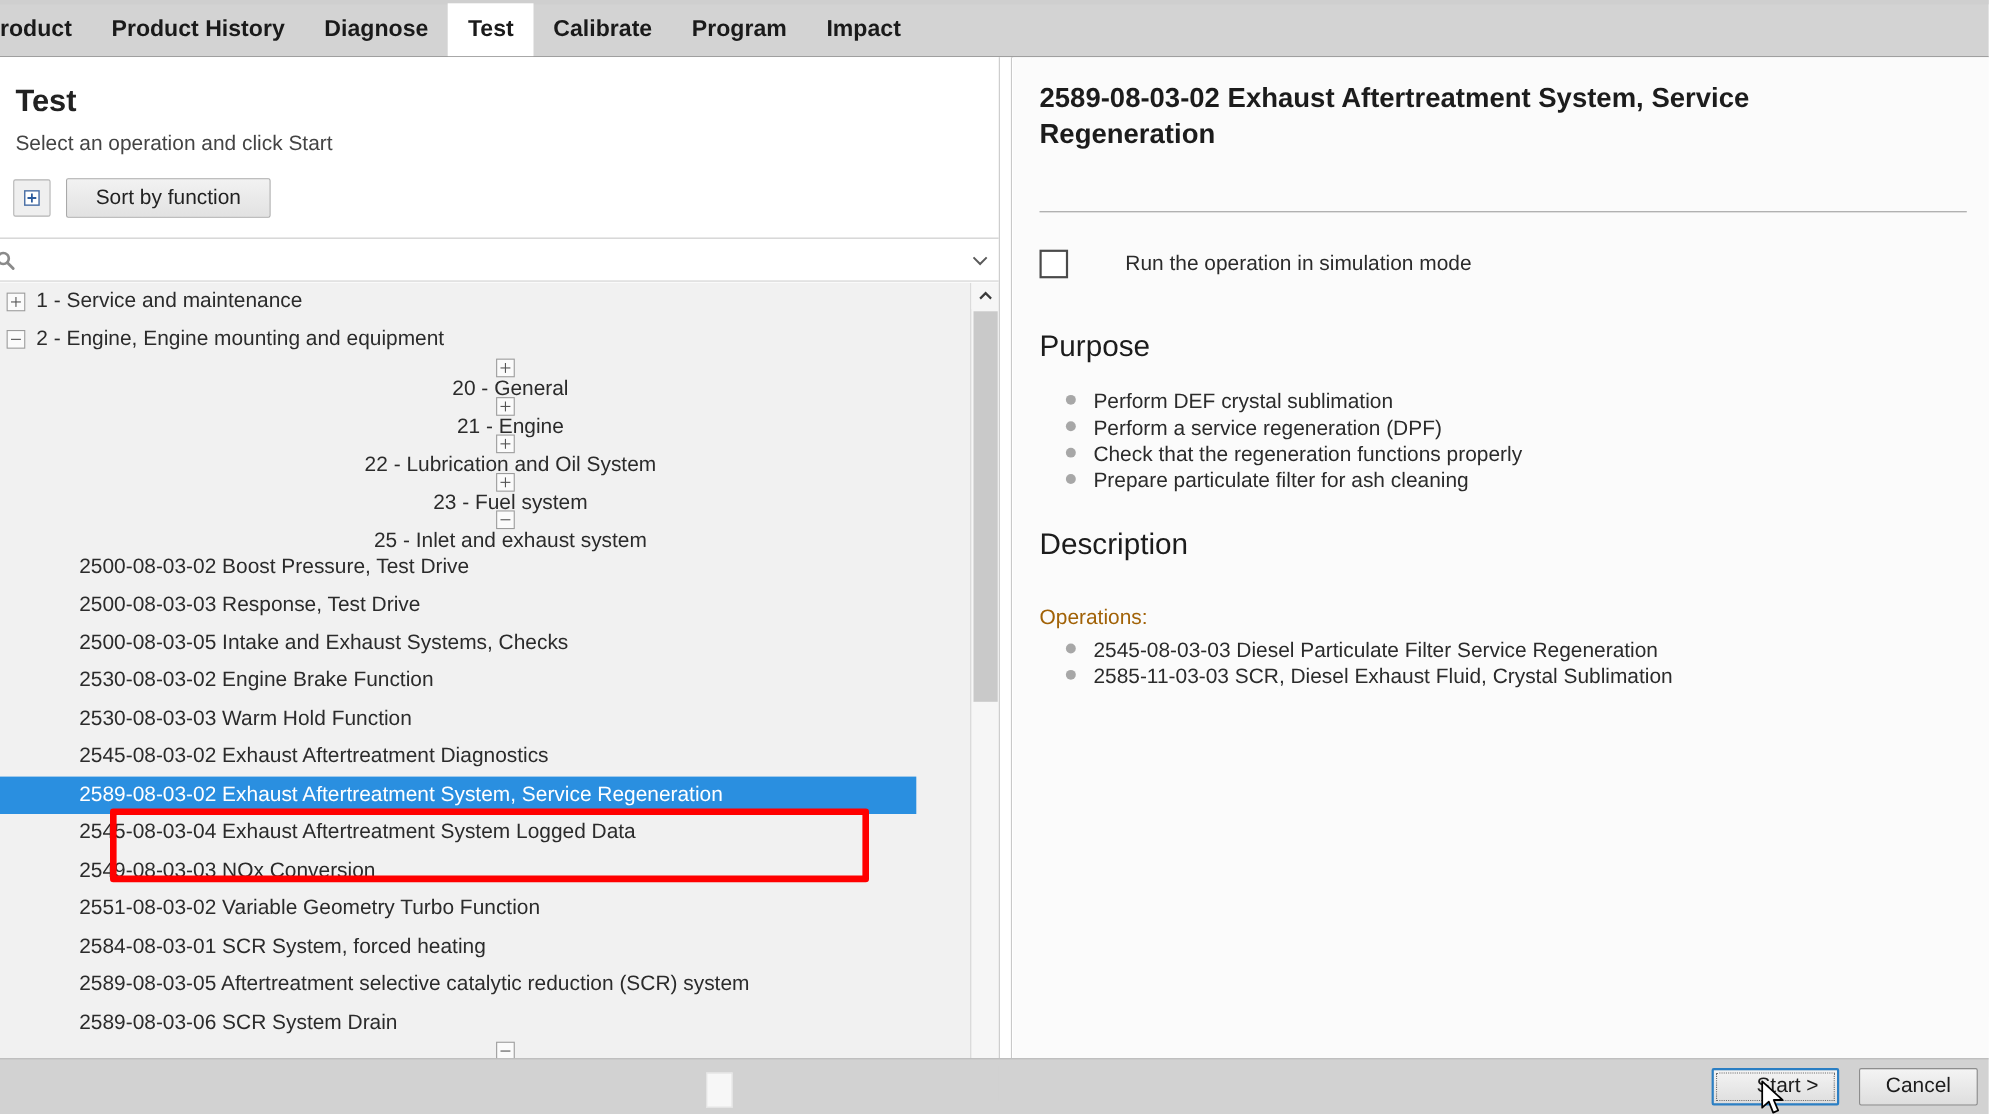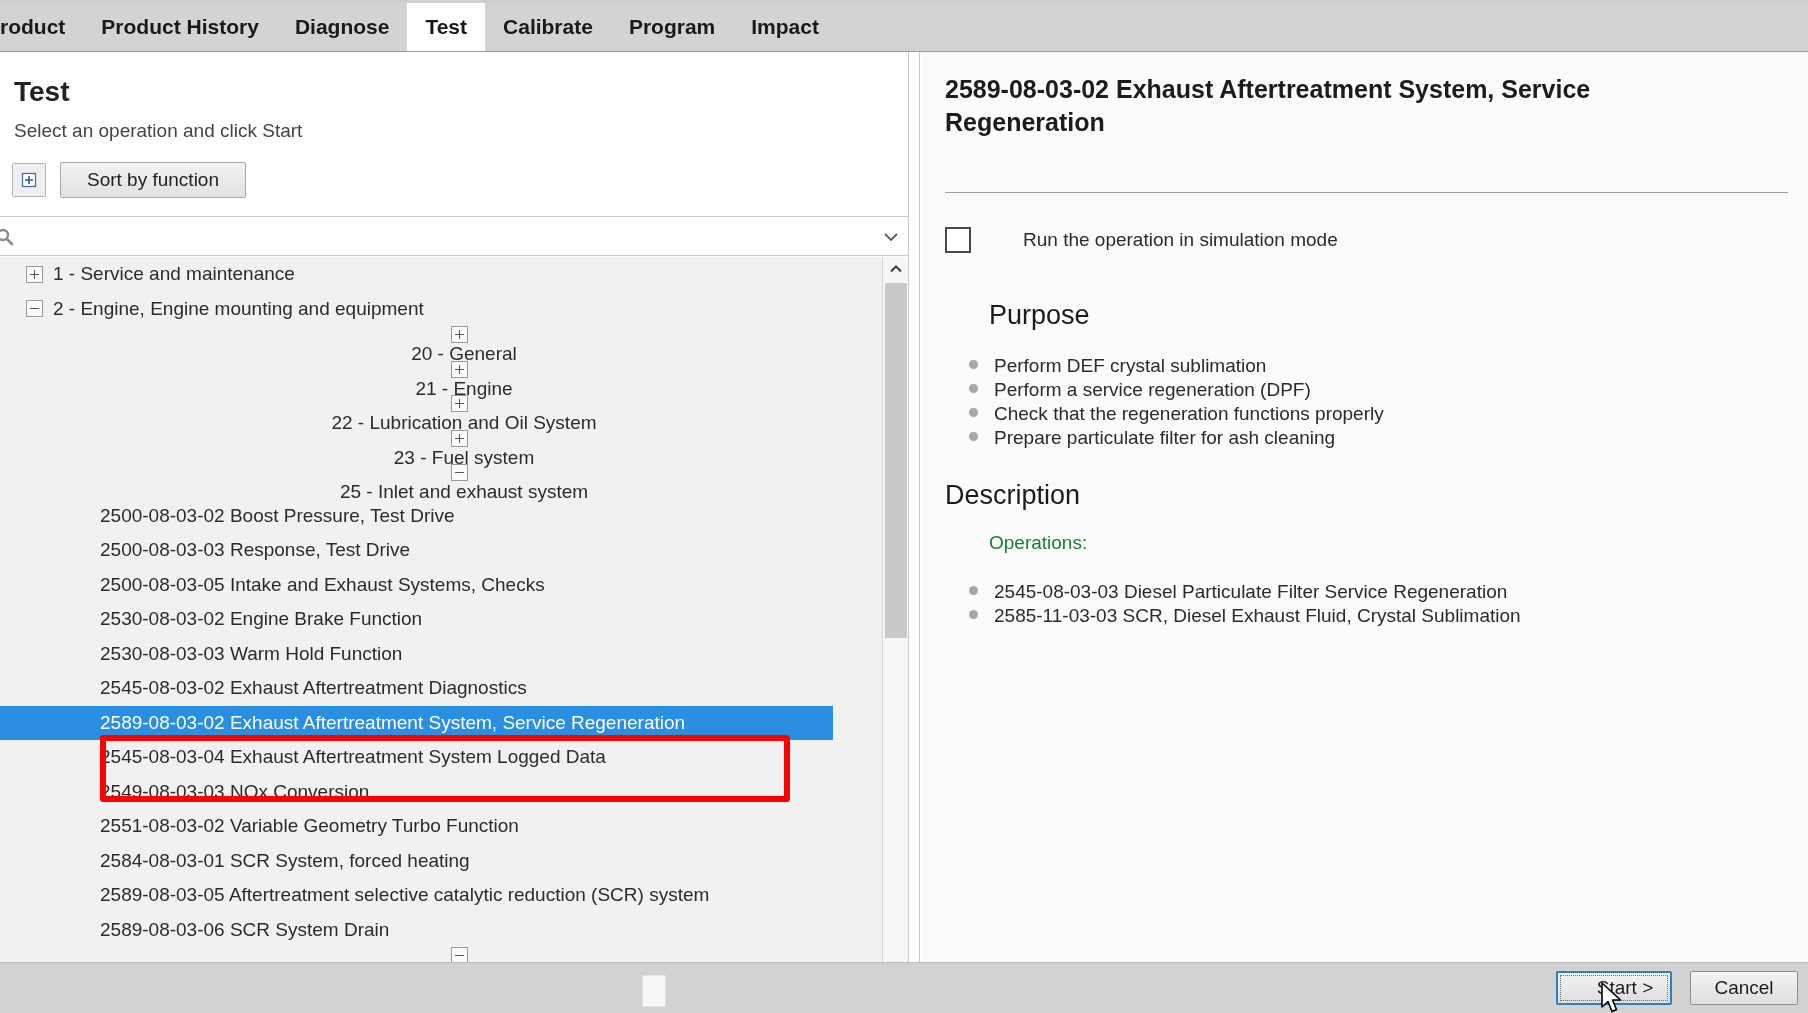--- a/index.html
+++ b/index.html
@@ -182,23 +182,23 @@
     width: 9px; height: 1px;
     background: #555;
   }
   .exp.plus::after {
     content: "";
     position: absolute;
     left: 7px; top: 3px;
     width: 1px; height: 9px;
     background: #555;
   }
-  .lvl0 { padding-left: 26px; }
+  .lvl0 { padding-left: 6px; }
   .lvl1 { padding-left: 46px; flex-direction: column; }
-  .lvl2 { padding-left: 100px; }
+  .lvl2 { padding-left: 72px; }
 
   
   .vscroll {
     position: absolute;
     right: 0; top: 0;
     width: 26px; height: 757px;
     background: #f6f6f6;
     border-left: 1px solid #d5d5d5;
   }
   .vscroll-arrow {
@@ -275,21 +275,21 @@
   }
   .sim-label { font-size: 19px; color: #2b2b2b; margin-left: 36px; }
 
   .sect-head {
     position: absolute;
     left: 24px;
     font-size: 27px;
     color: #1c1c1c;
     font-weight: normal;
   }
-  .sect-head.purpose { top: 248px; margin-left: 44px; }
+  .sect-head.purpose { top: 248px; }
   .sect-head.description { top: 428px; }
 
   .bullets {
     position: absolute;
     left: 24px;
     margin: 0;
     padding: 0;
     list-style: none;
   }
   .bullets.purpose { top: 302px; }
@@ -308,24 +308,23 @@
     width: 9px; height: 9px;
     border-radius: 50%;
     background: #a7a7a7;
     flex: 0 0 auto;
     margin-right: 16px;
     position: relative;
     top: -3px;
   }
   .ops-label {
     position: absolute;
-    left: 24px; top: 480px;
+    left: 24px; top: 499px;
     font-size: 19px;
-    color: #15803d;
-    margin-left: 44px;
+    color: #a16207;
   }
 
   
   .bottom-bar {
     position: absolute;
     left: 0; bottom: 0;
     width: 1808px; height: 51px;
     background: #d2d2d2;
     border-top: 1px solid #b9b9b9;
   }

